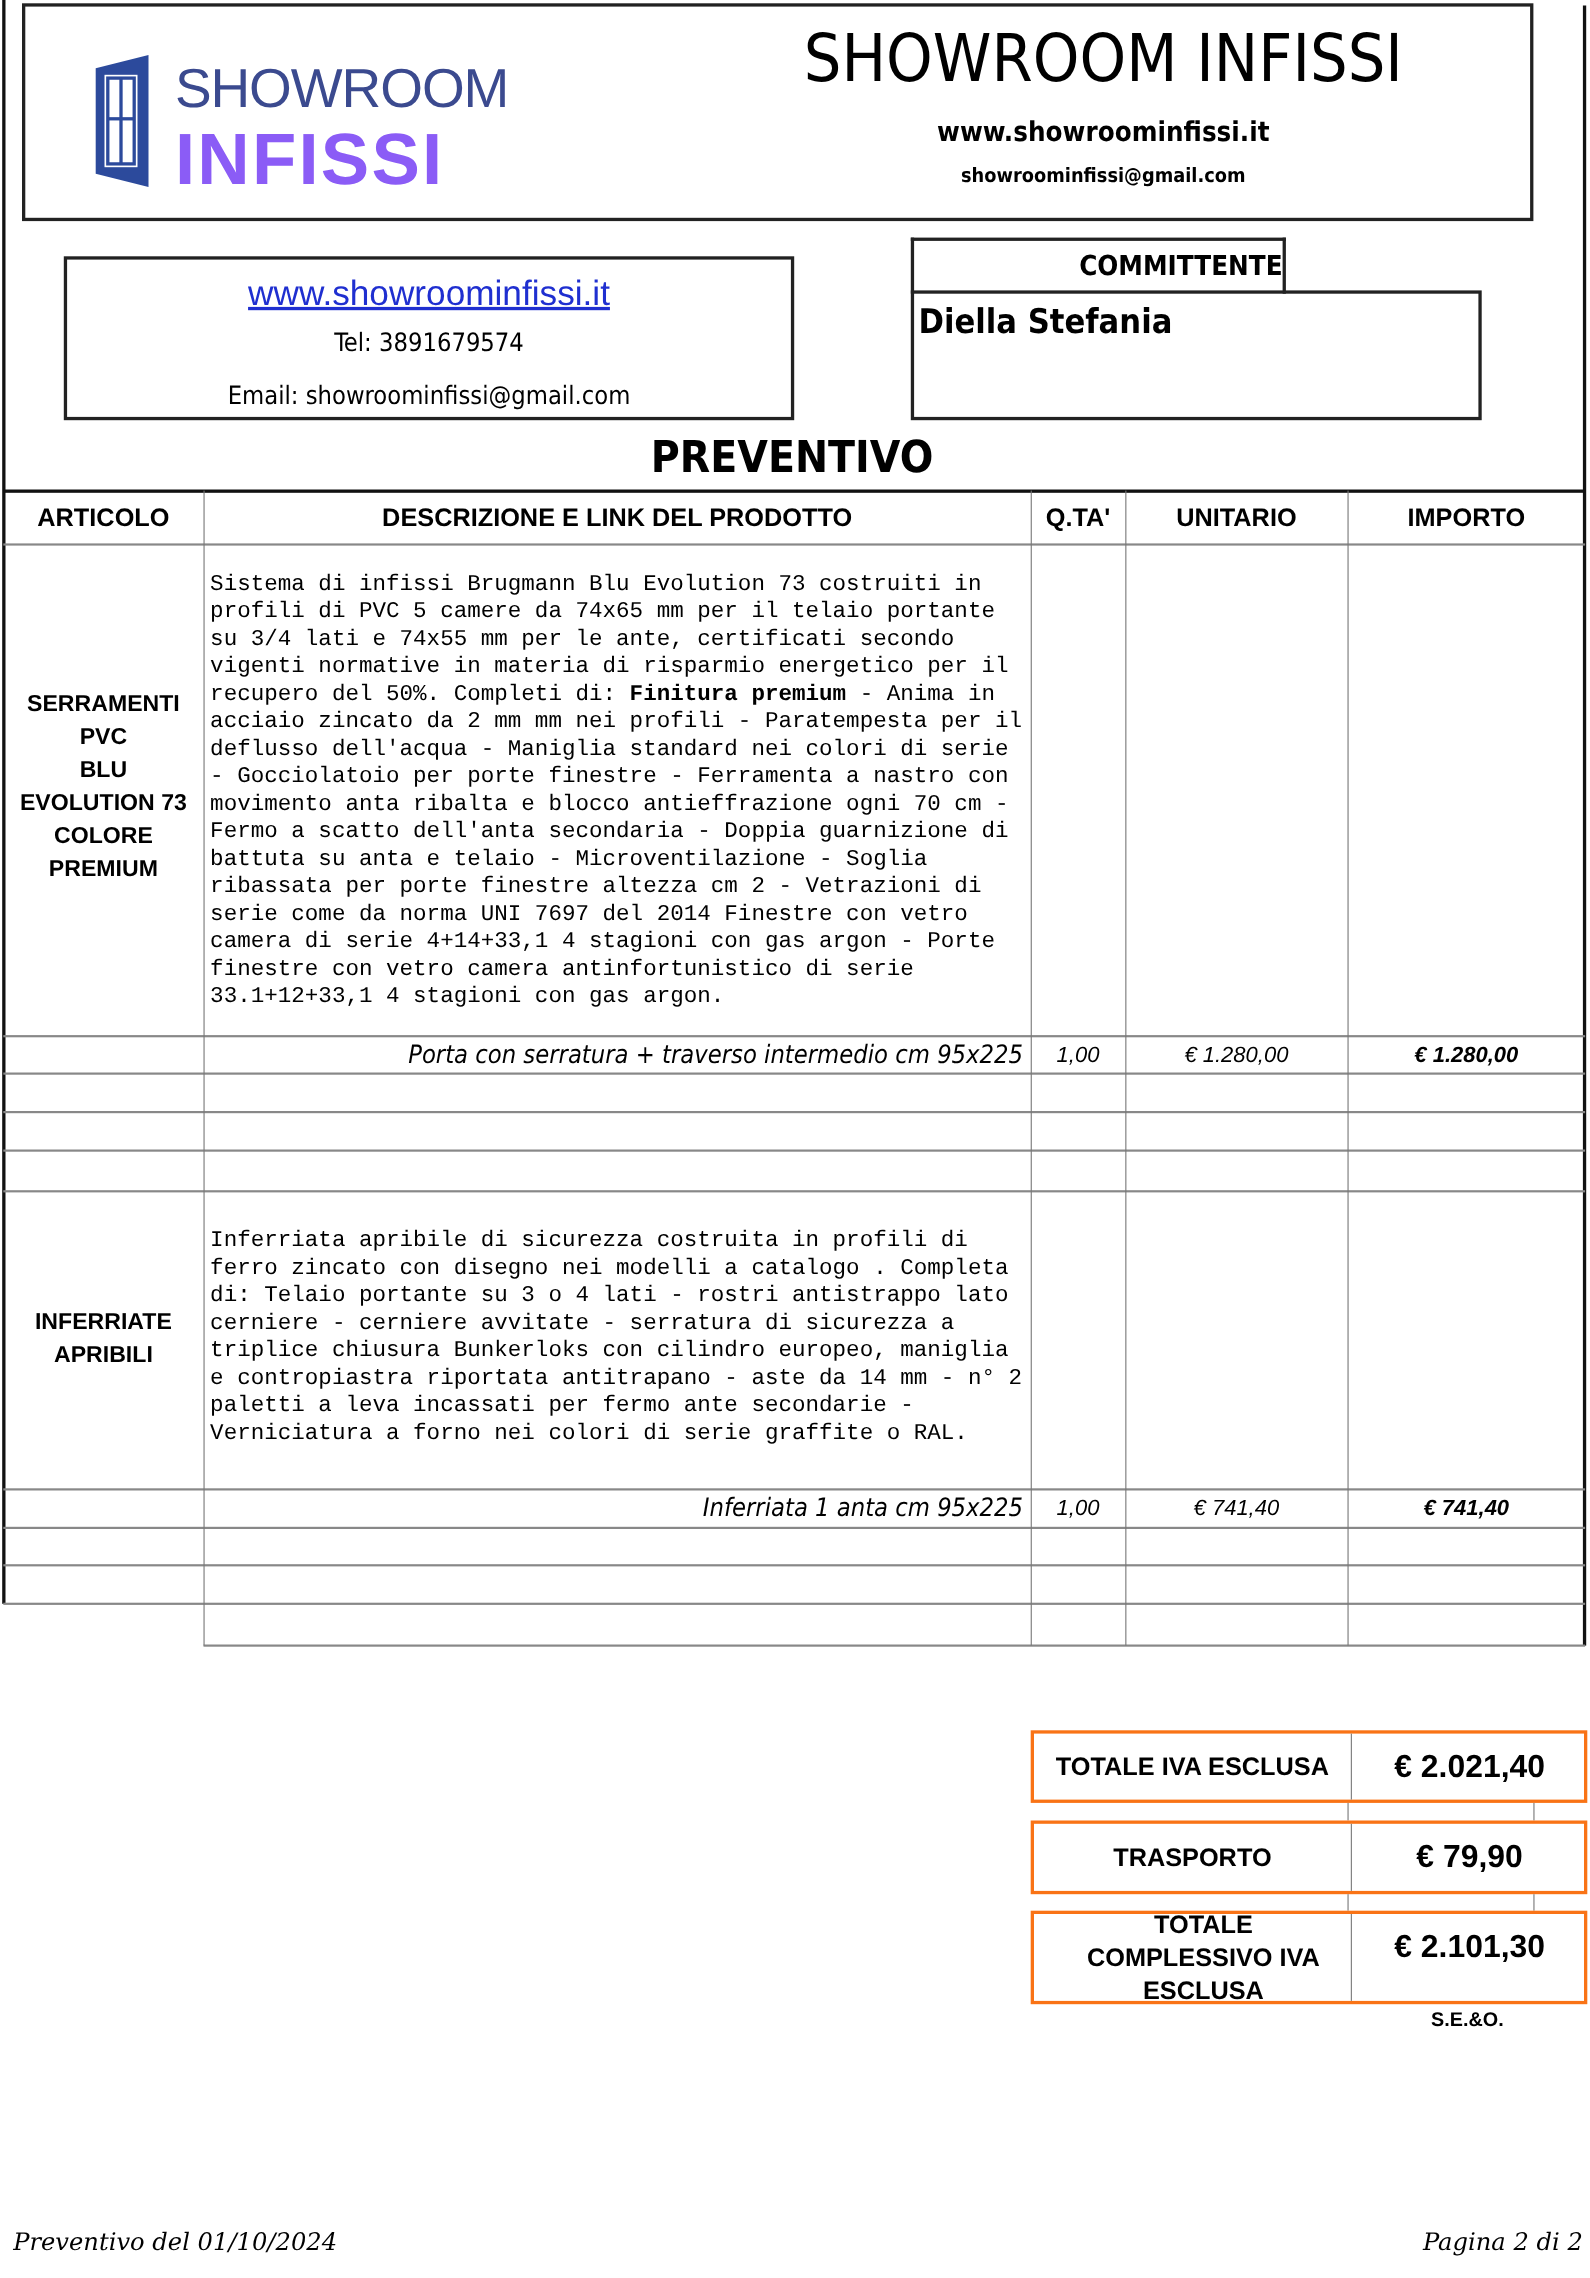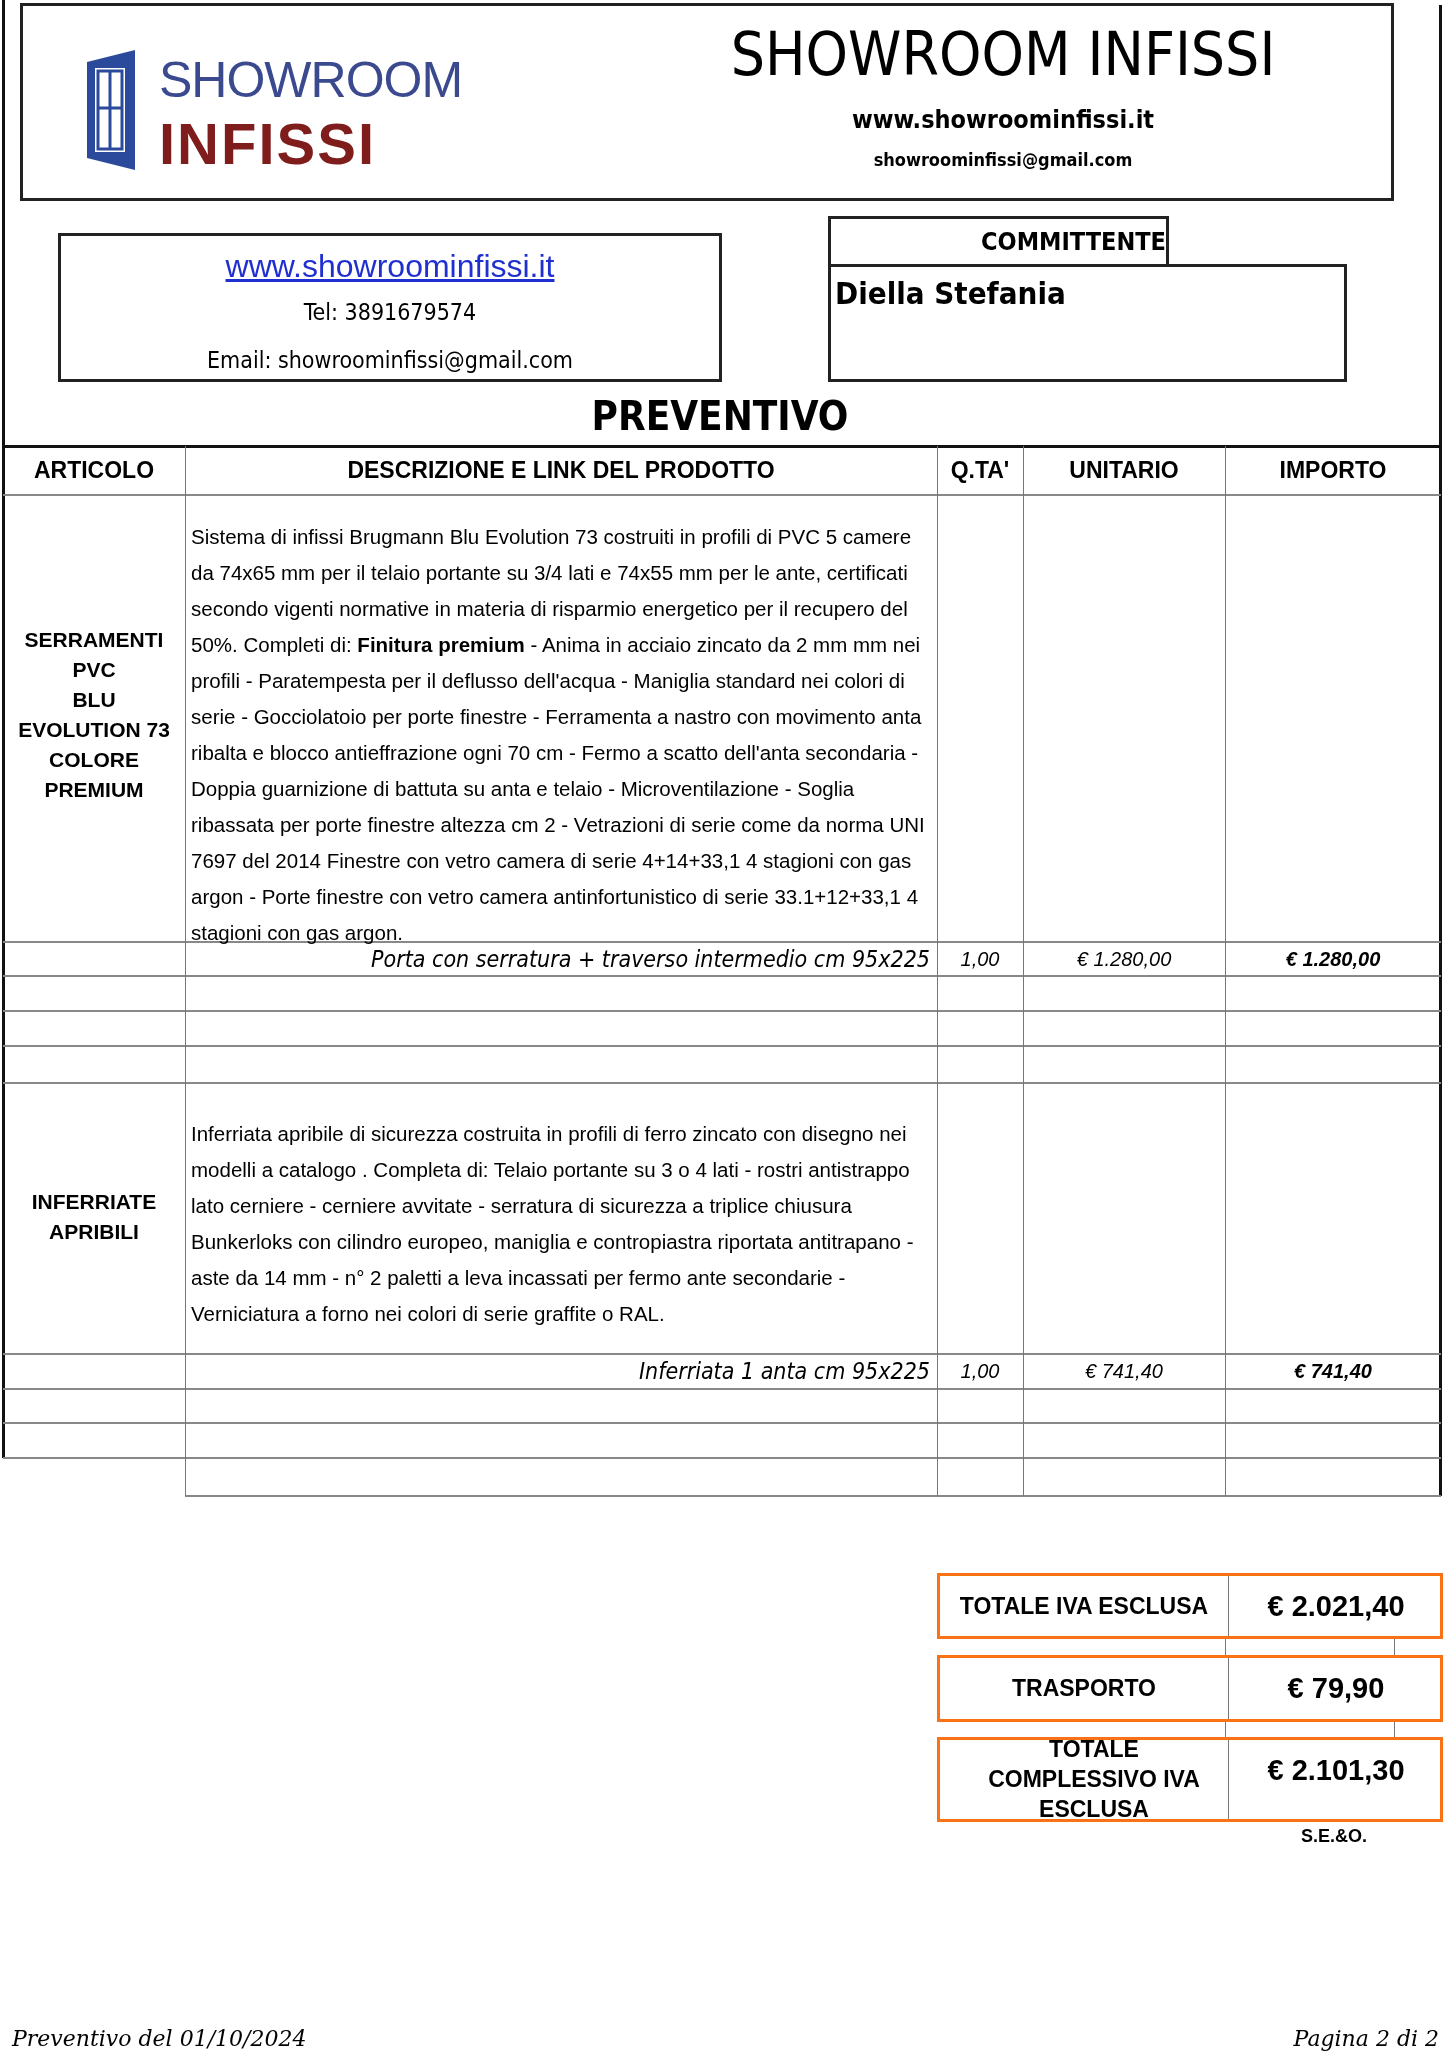--- a/index.html
+++ b/index.html
@@ -8,21 +8,21 @@
   .abs { position: absolute; box-sizing: border-box; }
   .cal { font-family: "DejaVu Sans Condensed", "DejaVu Sans", sans-serif; }
   .page-border-left { left: 2px; top: 0; width: 3px; height: 1458px; background: #111; }
   .page-border-right { left: 1439px; top: 5px; width: 3px; height: 1491px; background: #111; }
 
   
   .header-box { left: 20px; top: 3px; width: 1374px; height: 198px; border: 3px solid #222; background:#fff; }
   .logo { left: 58px; top: 40px; width: 412px; height: 132px; }
   .logo-window { left: 0; top: 4px; width: 60px; height: 120px; }
   .logo-top { left: 78px; top: 6px; font-size: 50px; color: #3b4a8f; letter-spacing: -1px; font-weight: 300; line-height: 56px; }
-  .logo-bottom { left: 78px; top: 62px; font-size: 58px; color: #7f1d1d; font-weight: bold; line-height: 72px; letter-spacing: 2px; }
+  .logo-bottom { left: 78px; top: 62px; font-size: 66px; color: #8b5cf6; font-weight: bold; line-height: 72px; letter-spacing: 2px; }
   .title { left: 600px; top: 8px; width: 760px; text-align: center; font-size: 60px; line-height: 80px; }
   .site { left: 600px; top: 96px; width: 760px; text-align: center; font-size: 25px; font-weight: bold; line-height: 36px; }
   .mail { left: 600px; top: 136px; width: 760px; text-align: center; font-size: 18px; font-weight: bold; line-height: 36px; }
 
   
   .contact-box { left: 58px; top: 233px; width: 664px; height: 149px; border: 3px solid #222; }
   .contact-url { left: 0; top: 8px; width: 100%; text-align: center; font-size: 32px; color: #1f2fd0; text-decoration: underline; line-height: 44px; }
   .contact-tel { left: 0; top: 60px; width: 100%; text-align: center; font-size: 23px; line-height: 32px; }
   .contact-email { left: 0; top: 108px; width: 100%; text-align: center; font-size: 23px; line-height: 32px; }
 
@@ -32,21 +32,21 @@
   .comm-name { left: 4px; top: 6px; font-size: 31px; font-weight: bold; line-height: 40px; }
 
   .preventivo { left: 560px; top: 390px; width: 320px; text-align: center; font-size: 40px; font-weight: bold; line-height: 52px; }
 
   
   .hline { height: 0; border-top: 2px solid #888; }
   .hline-dark { height: 0; border-top: 3px solid #111; }
   .vline { width: 0; border-left: 1px solid #777; }
   .th { top: 446px; height: 49px; text-align: center; font-size: 23px; font-weight: bold; line-height: 49px; }
   .articolo { font-size: 21px; font-weight: bold; text-align: center; line-height: 30px; }
-  .desc { font-size: 20.5px; line-height: 36px; }
+  .desc { font-size: 20.5px; line-height: 25px; font-family: Liberation Mono, monospace; }
   .price-row { font-size: 20px; line-height: 34px; font-style: italic; }
   .price-desc { font-size: 23px; text-align: right; }
 
   
   .tot-box { left: 937px; width: 506px; border: 3px solid #f97316; }
   .tot-label { left: 0; width: 288px; text-align: center; font-size: 23px; font-weight: bold; }
   .tot-val { left: 288px; width: 215px; text-align: center; font-size: 29px; font-weight: bold; border-left: 1px solid #777; }
   .sep-stub { width: 0; border-left: 1px solid #777; }
   .seo { left: 1225px; top: 1826px; width: 218px; text-align: center; font-size: 18px; font-weight: bold; }
 

